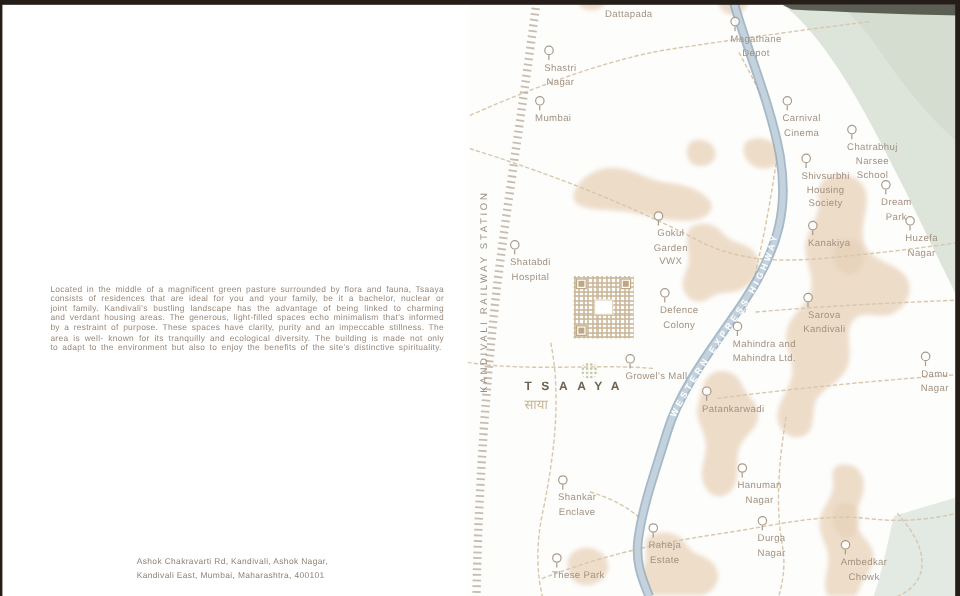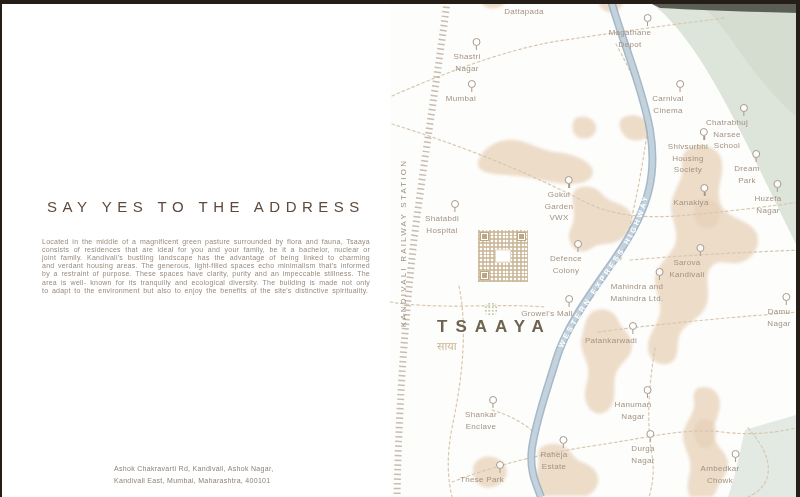--- a/index.html
+++ b/index.html
@@ -32,37 +32,37 @@
   
   .map{position:absolute;left:0;top:0;width:800px;height:497px;}
   .map svg{position:absolute;left:0;top:0;}
 
   .station-label{
     position:absolute;left:403px;top:243px;
     transform:translate(-50%,-50%) rotate(-90deg);
     font-size:8px;letter-spacing:2.2px;color:#9a8f82;white-space:nowrap;z-index:8;
   }
 
-  .marker{position:absolute;transform:translateX(-50%);display:flex;flex-direction:column;align-items:flex-end;z-index:10;}
+  .marker{position:absolute;transform:translateX(-50%);display:flex;flex-direction:column;align-items:flex-start;z-index:10;}
   .pin{
     display:block;width:8px;height:8px;border:1.2px solid #a89a8b;border-radius:50%;
     background:rgba(255,255,255,.85);position:relative;margin-bottom:5px;box-sizing:border-box;
   }
   .pin::after{content:"";position:absolute;left:50%;top:6.5px;transform:translateX(-50%);
     width:1.2px;height:4.5px;background:#a89a8b;}
   .mlbl{font-size:8px;line-height:11.5px;letter-spacing:.3px;color:#a39282;text-align:center;white-space:pre-line;}
 
   
   .brand{position:absolute;left:437px;top:302px;width:102px;z-index:12;}
   .tree{
     position:absolute;left:47px;top:0;width:14px;height:14px;border-radius:50%;
     background-image:radial-gradient(circle,#b9c29b 0.8px,transparent 1.3px);
     background-size:3.5px 3.5px;opacity:.9;
   }
-  .brand-name{padding-top:15px;font-size:17px;font-weight:600;letter-spacing:8px;color:#6e6350;white-space:nowrap;}
+  .brand-name{padding-top:15px;font-size:10px;font-weight:600;letter-spacing:8px;color:#6e6350;white-space:nowrap;}
   .brand-sub{width:98px;text-align:left;font-size:11px;color:#c9b593;margin-top:1px;}
 
   
   .qr{
     position:absolute;left:478px;top:230px;width:50px;height:52px;background:#fff;z-index:9;
     background-image:
       repeating-linear-gradient(0deg,rgba(202,182,152,.8) 0 1.8px,transparent 1.8px 3.8px),
       repeating-linear-gradient(90deg,rgba(202,182,152,.8) 0 1.8px,transparent 1.8px 3.8px);
   }
   .qr .f{position:absolute;width:9px;height:9px;border:1.8px solid #bda784;background:#fff;box-sizing:border-box;}
@@ -264,21 +264,20 @@
     </div>
 
     <div class="brand">
       <span class="tree"></span>
       <div class="brand-name">TSAAYA</div>
       <div class="brand-sub">साया</div>
     </div>
   </div>
 
   <div class="left-panel">
-    <div class="headline">SAY YES TO THE ADDRESS</div>
     <p class="body-copy">Located in the middle of a magnificent green pasture surrounded by flora and fauna, Tsaaya consists of residences that are ideal for you and your family, be it a bachelor, nuclear or joint family. Kandivali's bustling landscape has the advantage of being linked to charming and verdant housing areas. The generous, light-filled spaces echo minimalism that's informed by a restraint of purpose. These spaces have clarity, purity and an impeccable stillness. The area is well- known for its tranquilly and ecological diversity. The building is made not only to adapt to the environment but also to enjoy the benefits of the site's distinctive spirituality.</p>
     <div class="address">
       <div>Ashok Chakravarti Rd, Kandivali, Ashok Nagar,</div>
       <div>Kandivali East, Mumbai, Maharashtra, 400101</div>
     </div>
   </div>
 
   <div class="frame-top"></div>
   <div class="frame-left"></div>
   <div class="frame-right"></div>

